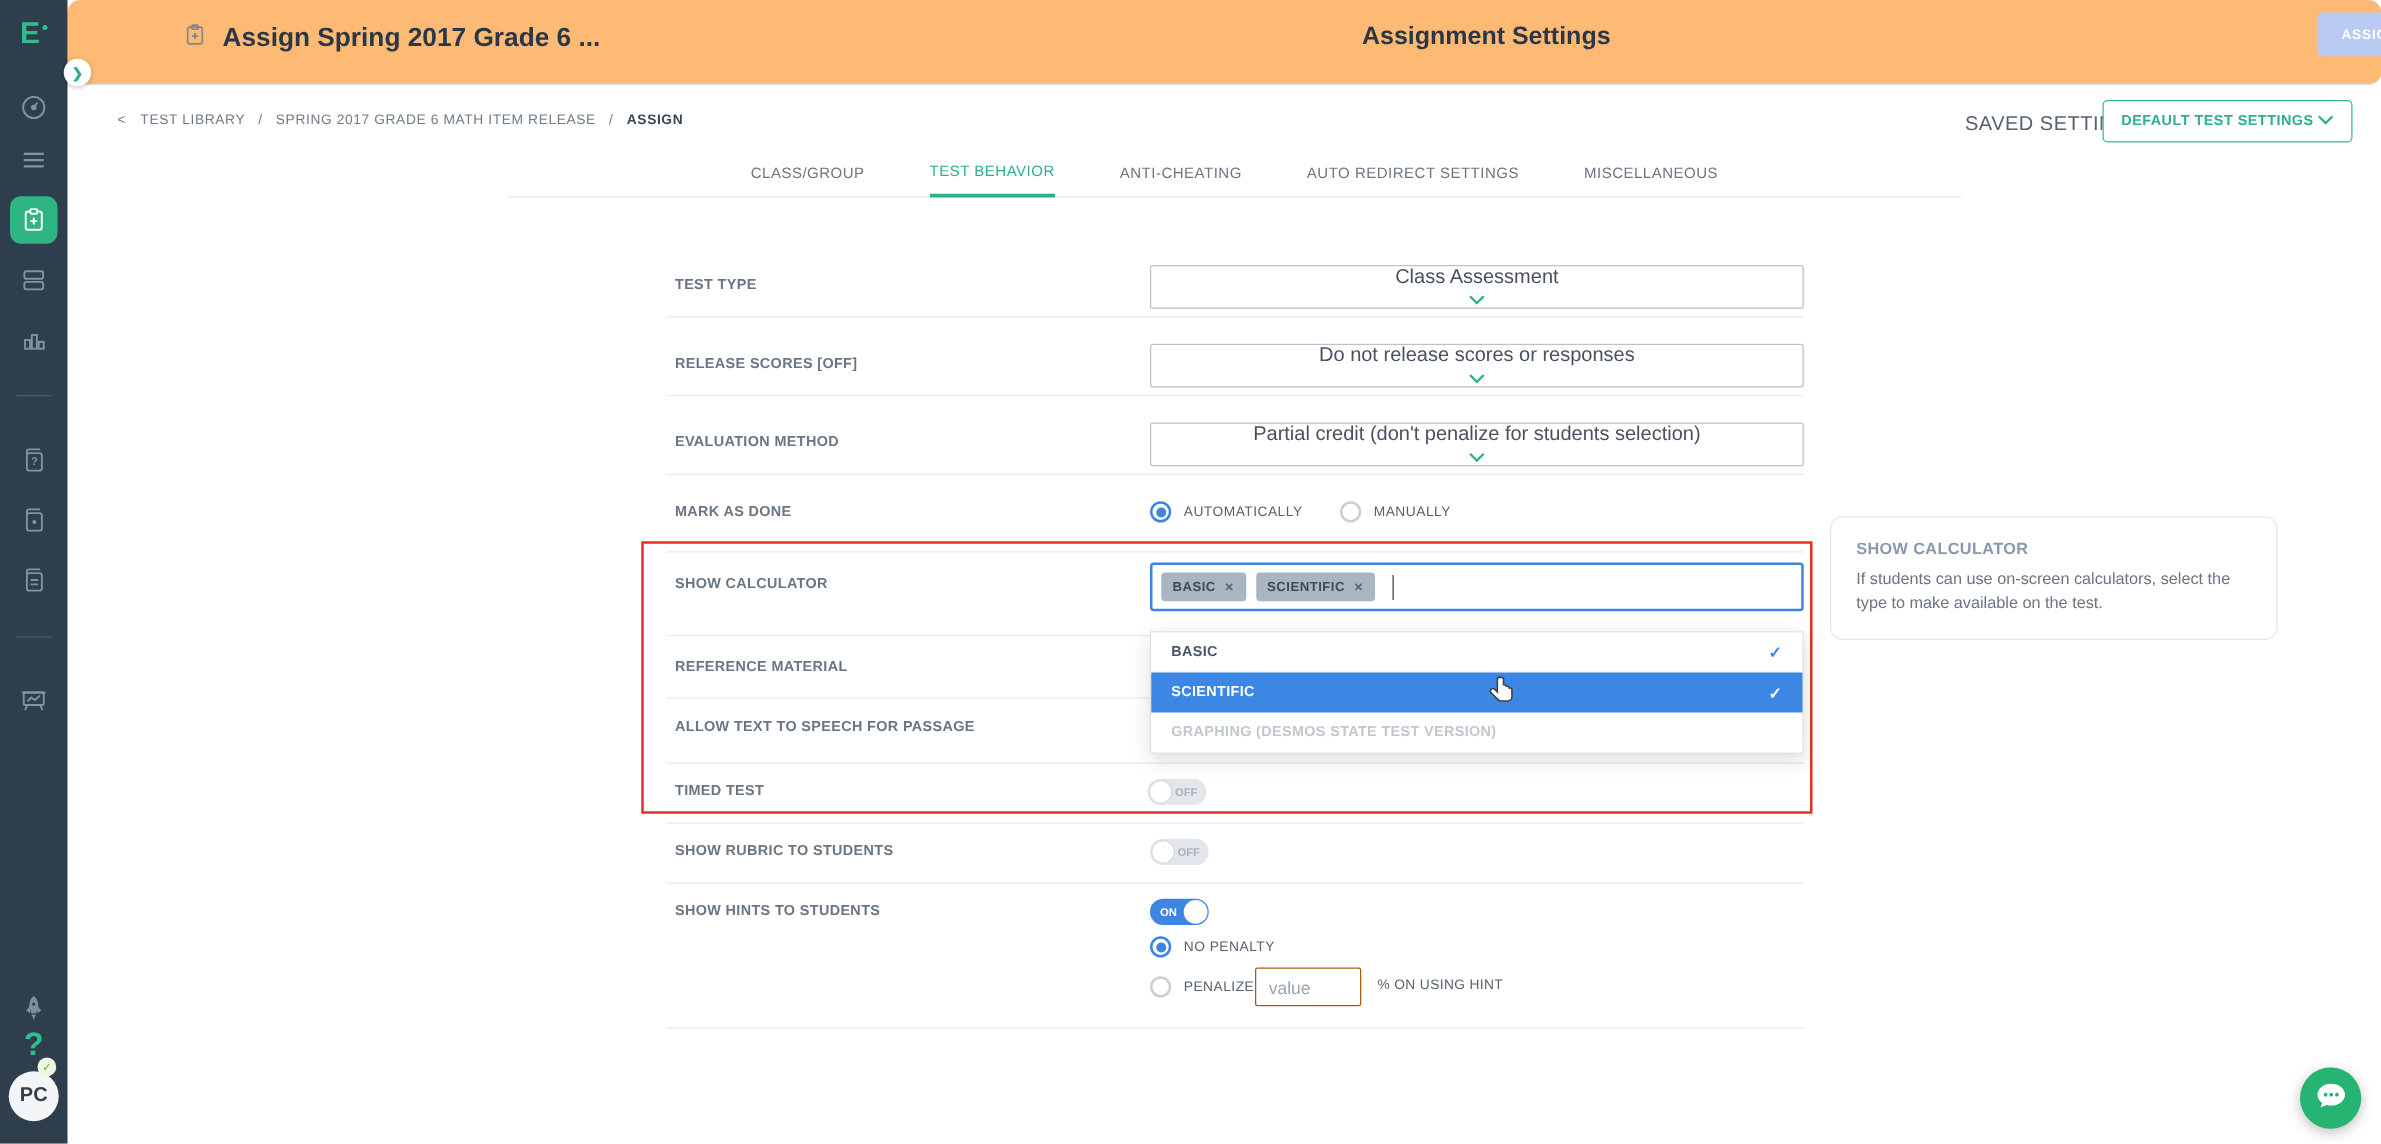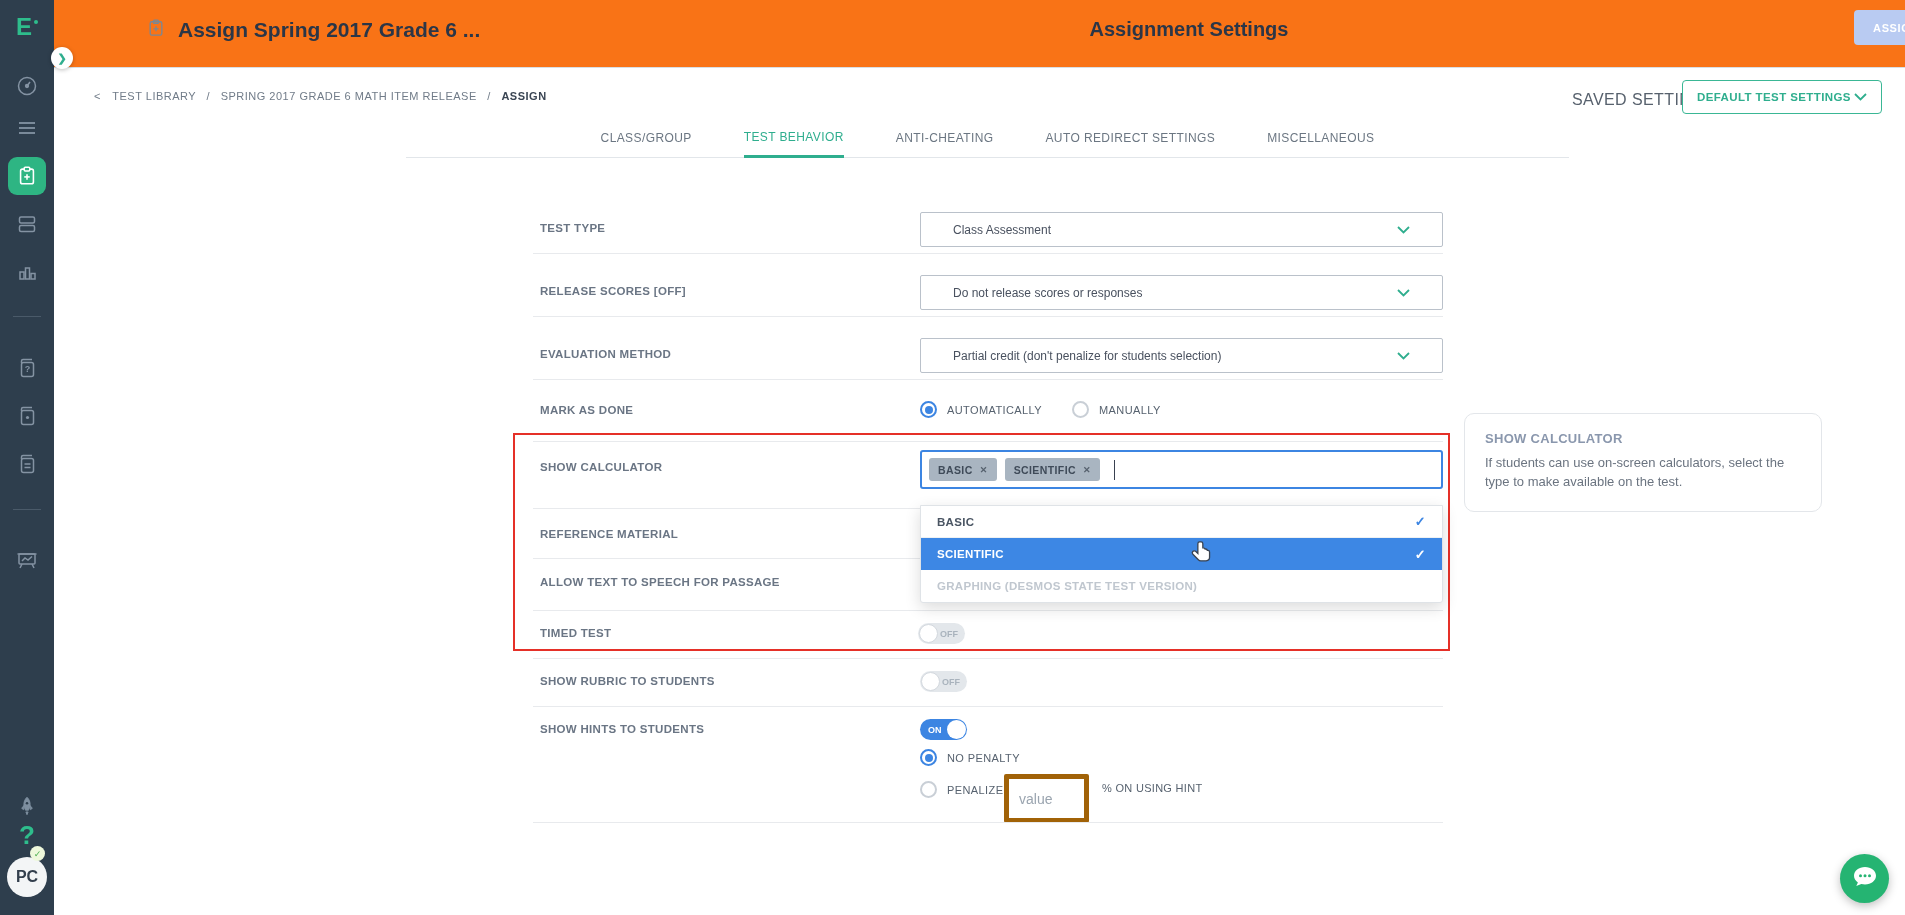--- a/index.html
+++ b/index.html
@@ -21,21 +21,21 @@
   .avatar { position:absolute; left:7px; top:857px; width:40px; height:40px; border-radius:50%; background:#f3f5f6;
     display:flex; align-items:center; justify-content:center; font-weight:bold; font-size:16px; color:#333f4d; cursor:pointer; }
   .avatar-badge { position:absolute; left:30px; top:846px; width:15px; height:15px; border-radius:50%; background:#eef8dc;
     display:flex; align-items:center; justify-content:center; font-size:9px; color:#4caf50; z-index:21; }
 
   .collapse-btn { position:absolute; left:51px; top:47px; width:22px; height:22px; border-radius:50%; background:#fff;
     box-shadow:0 1px 4px rgba(0,0,0,.25); display:flex; align-items:center; justify-content:center; z-index:22;
     color:#2fae8e; font-size:11px; font-weight:bold; cursor:pointer; border:none; }
 
   
-  .header { position:absolute; left:54px; top:0; width:1851px; height:68px; background:#f97316; border-bottom:1px solid #d9dee3; }
+  .header { position:absolute; left:54px; top:0; width:1851px; height:68px; background:#fdba74; border-bottom:1px solid #d9dee3;border-radius:10px; }
   .header-title-wrap { position:absolute; left:92px; top:18px; display:flex; align-items:center; gap:12px; color:#7b8794; }
   .header-title { font-size:21px; font-weight:bold; color:#2b3647; }
   .center-title { position:absolute; left:1135px; top:18px; transform:translateX(-50%); font-size:20px; font-weight:bold; color:#2b3647; white-space:nowrap; }
   .assign-btn { position:absolute; left:1800px; top:10px; width:84px; height:35px; background:#b9cbf2; color:#fff;
     border:none; border-radius:4px; font-size:11px; font-weight:bold; letter-spacing:.6px; cursor:pointer; font-family:inherit; }
 
   
   .crumbs { position:absolute; left:94px; top:90px; font-size:11px; letter-spacing:.5px; color:#707b88; white-space:nowrap; }
   .crumbs .sep { margin:0 7px; }
   .crumbs .back { margin-right:8px; cursor:pointer; }
@@ -49,21 +49,21 @@
   
   .tabs { position:absolute; left:406px; top:118px; width:1163px; height:40px; border-bottom:1px solid #e2e6ea;
     display:flex; justify-content:center; gap:52px; }
   .tab { font-size:12px; letter-spacing:.4px; color:#6b7682; height:40px; display:flex; align-items:center; cursor:pointer; }
   .tab.active { color:#2fae8e; border-bottom:3px solid #2fae8e; margin-bottom:-2px; }
 
   
   .flabel { position:absolute; left:540px; font-size:11.5px; font-weight:bold; letter-spacing:.3px; color:#6a7584; }
   .divider { position:absolute; left:533px; width:910px; height:1px; background:#e8eaed; }
   .select { position:absolute; left:920px; width:523px; height:35px; background:#fff; border:1px solid #bac1ca; border-radius:2px;
-    display:flex; align-items:center; padding:0 32px; font-size:12px; color:#49515f; cursor:pointer; justify-content:space-between; }
+    display:flex; align-items:center; padding:0 20px; font-size:16px; color:#49515f; cursor:pointer; justify-content:space-between;flex-direction:column; }
   .radio-row { position:absolute; display:flex; align-items:center; gap:10px; cursor:pointer; }
   .radio { width:17px; height:17px; border-radius:50%; border:2px solid #c9cfd6; background:#fff; display:flex; align-items:center; justify-content:center; }
   .radio.checked { border-color:#3c85e2; }
   .radio.checked::after { content:""; width:8px; height:8px; border-radius:50%; background:#3c85e2; }
   .radio-label { font-size:11px; letter-spacing:.4px; color:#57626f;text-align:right; }
 
   .multiselect { position:absolute; left:920px; top:450px; width:523px; height:39px; background:#fff; border:2px solid #3c85e2;
     border-radius:3px; display:flex; align-items:center; padding:0 7px; gap:8px; z-index:6; cursor:text; }
   .tag { height:23px; background:#a9b5c1; border-radius:3px; display:flex; align-items:center; gap:7px; padding:0 9px;
     font-size:10.5px; font-weight:bold; letter-spacing:.4px; color:#3f4b59; cursor:pointer; }
@@ -82,21 +82,21 @@
   .cursor-icon { position:absolute; left:1190px; top:540px; z-index:12; }
 
   .toggle { position:absolute; width:47px; height:21px; border-radius:11px; cursor:pointer; }
   .toggle.off { background:#e3e7eb; }
   .toggle.off .knob { position:absolute; left:1px; top:1px; width:19px; height:19px; border-radius:50%; background:#fff; border:1px solid #d3d8de; }
   .toggle.off .tstate { position:absolute; right:7px; top:6px; font-size:9px; font-weight:bold; color:#a9b3bd; }
   .toggle.on { background:#3c85e2; }
   .toggle.on .knob { position:absolute; right:1px; top:1px; width:19px; height:19px; border-radius:50%; background:#fff; }
   .toggle.on .tstate { position:absolute; left:8px; top:6px; font-size:9px; font-weight:bold; color:#fff; }
 
-  .value-input { position:absolute; left:1004px; top:774px; width:85px; height:49px; border:5px solid #a16207; border-radius:2px;
+  .value-input { position:absolute; left:1004px; top:774px; width:85px; height:31px; border:1px solid #a16207; border-radius:2px;
     padding:0 10px; font-size:14px; color:#0f766e; font-family:inherit; background:#fff; }
   .value-input::placeholder { color:#9aa4af; }
   .hint-suffix { position:absolute; left:1102px; top:782px; font-size:11px; letter-spacing:.3px; color:#57626f; }
 
   .red-outline { position:absolute; left:513px; top:433px; width:937px; height:218px; border:2px solid #e53028; z-index:5; pointer-events:none; }
 
   .help-card { position:absolute; left:1464px; top:413px; width:358px; height:99px; background:#fff; border:1px solid #e3e6ea;
     border-radius:10px; padding:17px 20px; z-index:4; }
   .help-card h4 { font-size:13px; letter-spacing:.3px; color:#8a97ad; margin-bottom:8px; }
   .help-card p { font-size:13px; color:#6b7480; line-height:1.45; }

